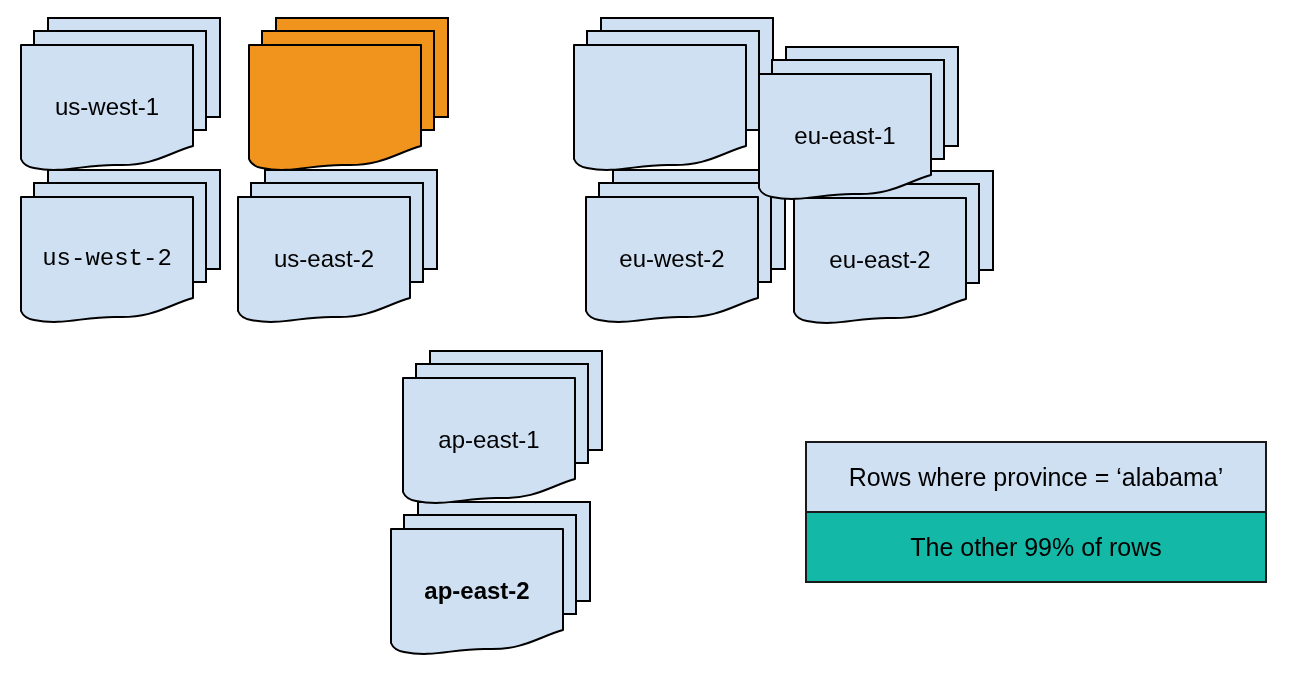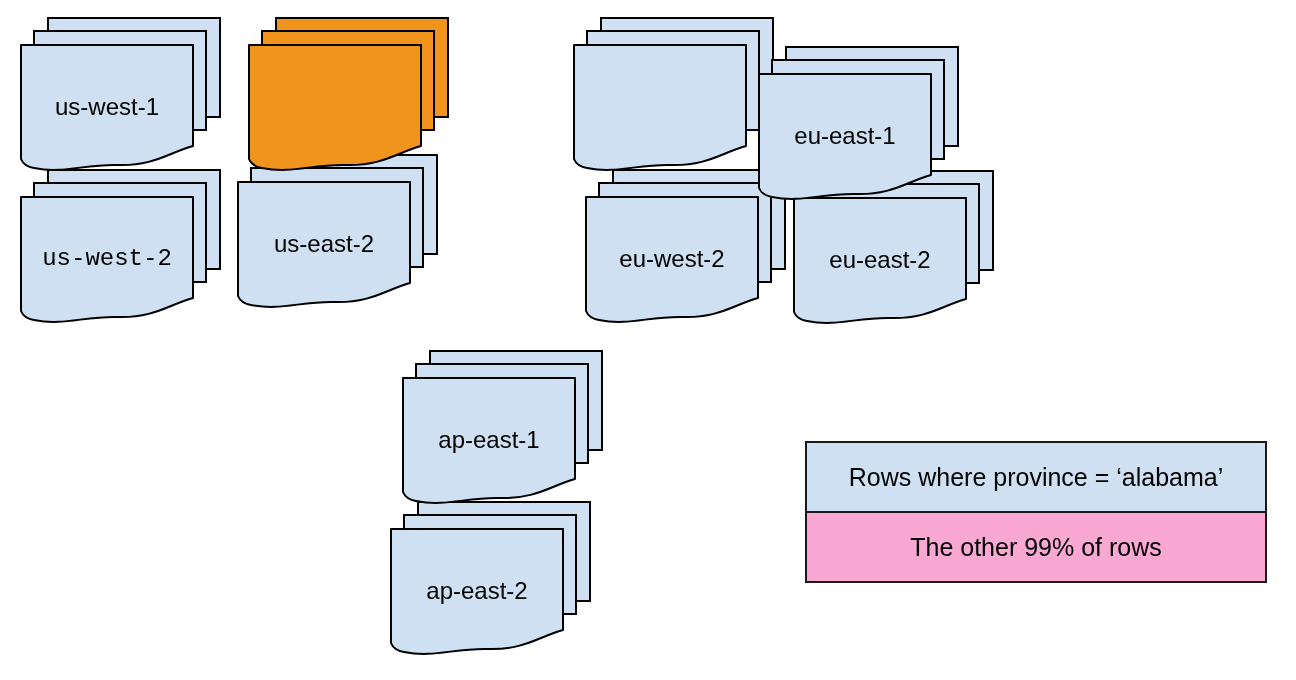--- a/index.html
+++ b/index.html
@@ -103,21 +103,21 @@
     <div class="stack-label" style="color: rgb(0, 0, 0);">eu-east-1</div>
   </div>
       <div class="stack" style="left: 20px; top: 169px; z-index: 1;">
     <div class="sheet sheet-back" style="background: rgb(207, 224, 243); border-color: rgb(0, 0, 0);"></div>
     <div class="sheet sheet-mid" style="background: rgb(207, 224, 243); border-color: rgb(0, 0, 0);"></div>
     <svg class="front-svg" width="174" height="132" viewBox="0 0 174 132">
       <path class="doc-path" stroke="#000000" stroke-width="2" stroke-linejoin="round" d="M1,1 L173,1 L173,102 C148,109 134,122 98,121 C64,120 44,130 14,124 C8,123 3,120 1,115 Z" fill="#cfe0f3"></path>
     </svg>
     <div class="stack-label" style="color: rgb(0, 0, 0); font-family: Liberation Mono, monospace;">us-west-2</div>
   </div>
-      <div class="stack" style="left: 237px; top: 154px; z-index: 1;">
+      <div class="stack" style="left: 237px; top: 169px; z-index: 1;">
     <div class="sheet sheet-back" style="background: rgb(207, 224, 243); border-color: rgb(0, 0, 0);"></div>
     <div class="sheet sheet-mid" style="background: rgb(207, 224, 243); border-color: rgb(0, 0, 0);"></div>
     <svg class="front-svg" width="174" height="132" viewBox="0 0 174 132">
       <path class="doc-path" stroke="#000000" stroke-width="2" stroke-linejoin="round" d="M1,1 L173,1 L173,102 C148,109 134,122 98,121 C64,120 44,130 14,124 C8,123 3,120 1,115 Z" fill="#cfe0f3"></path>
     </svg>
     <div class="stack-label" style="color: rgb(0, 0, 0);">us-east-2</div>
   </div>
       <div class="stack" style="left: 585px; top: 169px; z-index: 1;">
     <div class="sheet sheet-back" style="background: rgb(207, 224, 243); border-color: rgb(0, 0, 0);"></div>
     <div class="sheet sheet-mid" style="background: rgb(207, 224, 243); border-color: rgb(0, 0, 0);"></div>
@@ -141,24 +141,24 @@
       <path class="doc-path" stroke="#000000" stroke-width="2" stroke-linejoin="round" d="M1,1 L173,1 L173,102 C148,109 134,122 98,121 C64,120 44,130 14,124 C8,123 3,120 1,115 Z" fill="#cfe0f3"></path>
     </svg>
     <div class="stack-label" style="color: rgb(0, 0, 0);">ap-east-1</div>
   </div>
       <div class="stack" style="left: 390px; top: 501px; z-index: 1;">
     <div class="sheet sheet-back" style="background: rgb(207, 224, 243); border-color: rgb(0, 0, 0);"></div>
     <div class="sheet sheet-mid" style="background: rgb(207, 224, 243); border-color: rgb(0, 0, 0);"></div>
     <svg class="front-svg" width="174" height="132" viewBox="0 0 174 132">
       <path class="doc-path" stroke="#000000" stroke-width="2" stroke-linejoin="round" d="M1,1 L173,1 L173,102 C148,109 134,122 98,121 C64,120 44,130 14,124 C8,123 3,120 1,115 Z" fill="#cfe0f3"></path>
     </svg>
-    <div class="stack-label" style="color: rgb(0, 0, 0);">ap-east-2</div>
+    <div class="stack-label" style="color: rgb(0, 0, 0); font-weight: bold;">ap-east-2</div>
   </div>
     </div>
   <div class="legend" id="legend" style="left: 805px; top: 441px; width: 458px;">
       <div class="legend-row" style="background: rgb(207, 224, 243);">
     <span>Rows where province = ‘alabama’</span>
   </div>
-      <div class="legend-row" style="background: #f9a8d4;">
+      <div class="legend-row" style="background: #14b8a6;">
     <span>The other 99% of rows</span>
   </div>
     </div>
 </div>
 
 </body></html>

